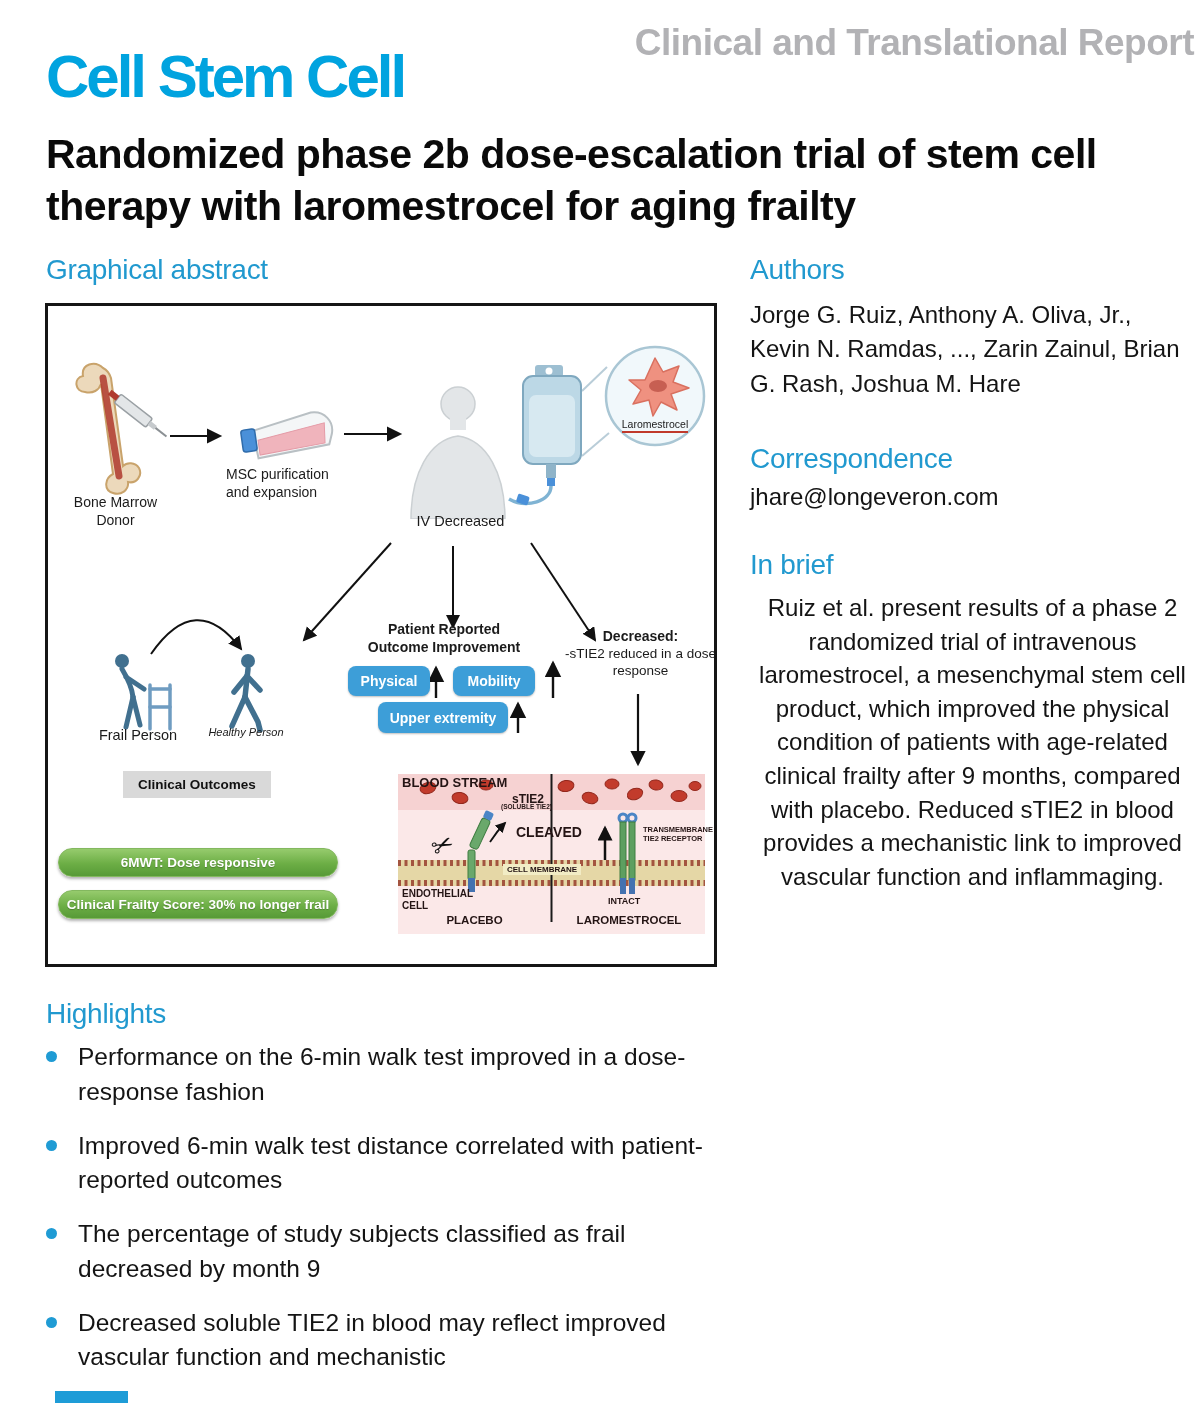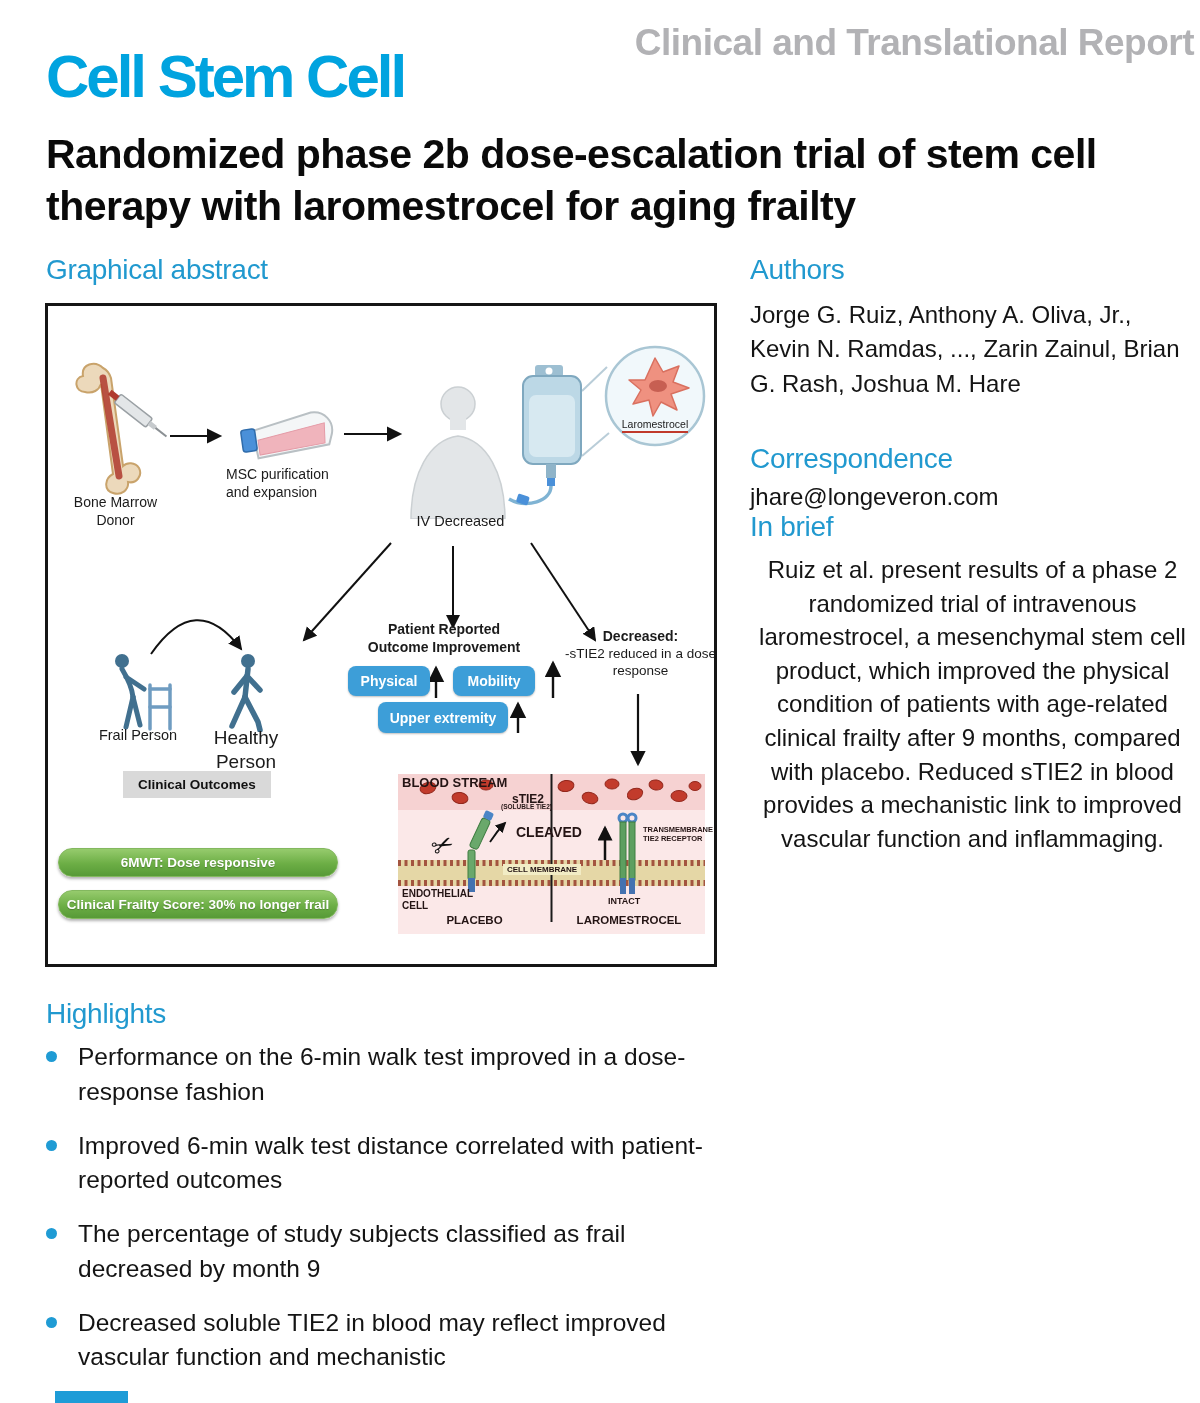--- a/index.html
+++ b/index.html
@@ -15,21 +15,21 @@
   .paper-title { position:absolute; left:46px; top:128px; width:1140px; font-size:41px;
                  font-weight:bold; color:#0a0a0a; line-height:1.27; letter-spacing:-0.5px; }
 
   .sec-head { color:#2199cf; font-size:28px; letter-spacing:-0.3px; }
 
   
   .col-right { position:absolute; left:750px; top:254px; width:445px; }
   .authors-names { margin-top:12px; font-size:24px; line-height:1.43; color:#141414; }
   .corr-head { margin-top:42px; }
   .corr-email { margin-top:8px; font-size:24px; color:#141414; }
-  .brief-head { }
+  .brief-head { margin-top:38px; }
   .brief-text { margin-top:10px; font-size:24px; line-height:1.4; color:#141414; }
 
   
   .ga-head { position:absolute; left:46px; top:254px; }
   .figure-box { position:absolute; left:45px; top:303px; width:672px; height:664px;
                 border:3px solid #151515; background:#fff; }
   .fig-label { position:absolute; font-size:14px; color:#1b1b1b; line-height:1.25; }
   .fig-label.c { text-align:center; }
   .fig-label.b { font-weight:bold; }
   .overlay { position:absolute; left:0; top:0; width:672px; height:664px; pointer-events:none; }
@@ -171,21 +171,21 @@
       <g stroke="#41708f" stroke-width="5.5" stroke-linecap="round" fill="none">
         <circle cx="28" cy="9" r="7" fill="#41708f" stroke="none"></circle>
         <path d="M28,17 L25,45"></path>
         <path d="M25,45 L12,74"></path>
         <path d="M25,45 L38,70 L40,78"></path>
         <path d="M27,24 L14,40"></path>
         <path d="M27,24 L40,38"></path>
       </g>
     </svg>
     <div class="fig-label c" style="left:40px;top:420px;width:100px;font-size:14.5px;">Frail Person</div>
-    <div class="fig-label c" style="left:142px;top:420px;width:112px;font-size:19px;">Healthy Person</div>
+    <div class="fig-label c" style="left:142px;top:420px;width:112px;font-size:11px;font-style:italic;">Healthy Person</div>
 
     <div class="fig-label c b" style="left:315px;top:315px;width:162px;font-size:14px;">Patient Reported Outcome Improvement</div>
     <div class="blue-box" style="left:300px;top:360px;width:82px;height:30px;">Physical</div>
     <div class="blue-box" style="left:405px;top:360px;width:82px;height:30px;">Mobility</div>
     <div class="blue-box" style="left:330px;top:396px;width:130px;height:31px;">Upper extremity</div>
 
     <div class="fig-label c b" style="left:520px;top:322px;width:145px;font-size:14px;">Decreased:</div>
     <div class="fig-label c" style="left:515px;top:340px;width:155px;font-size:13.5px;">-sTIE2 reduced in a dose response</div>
 
     <div class="outcomes-label">Clinical Outcomes</div>

